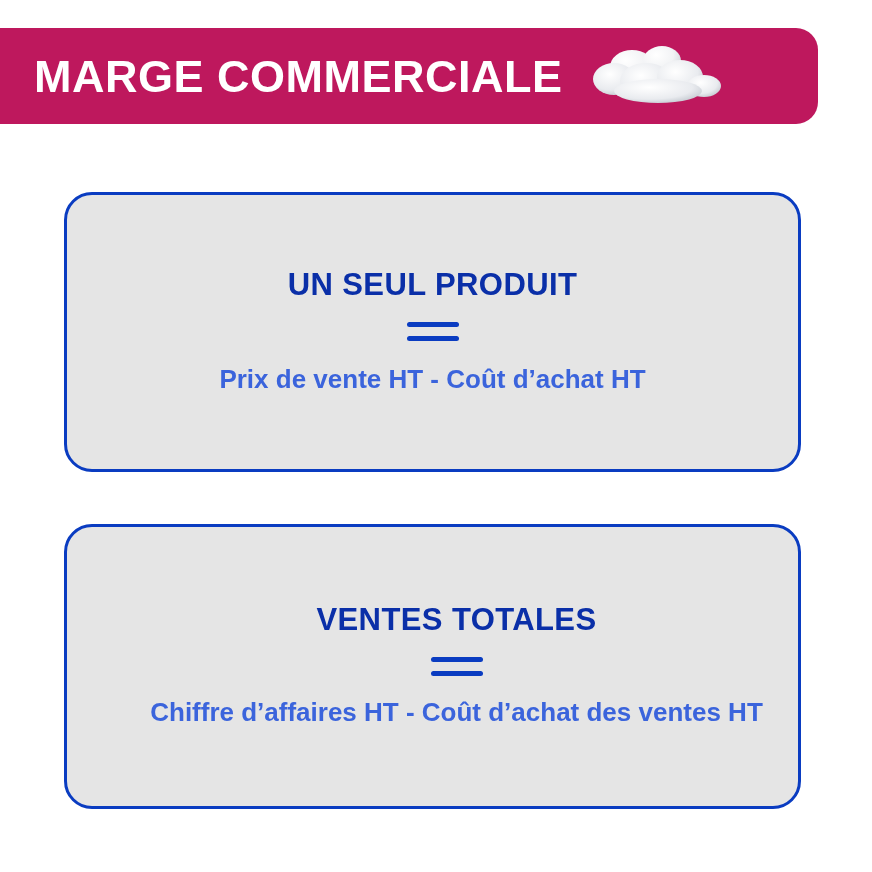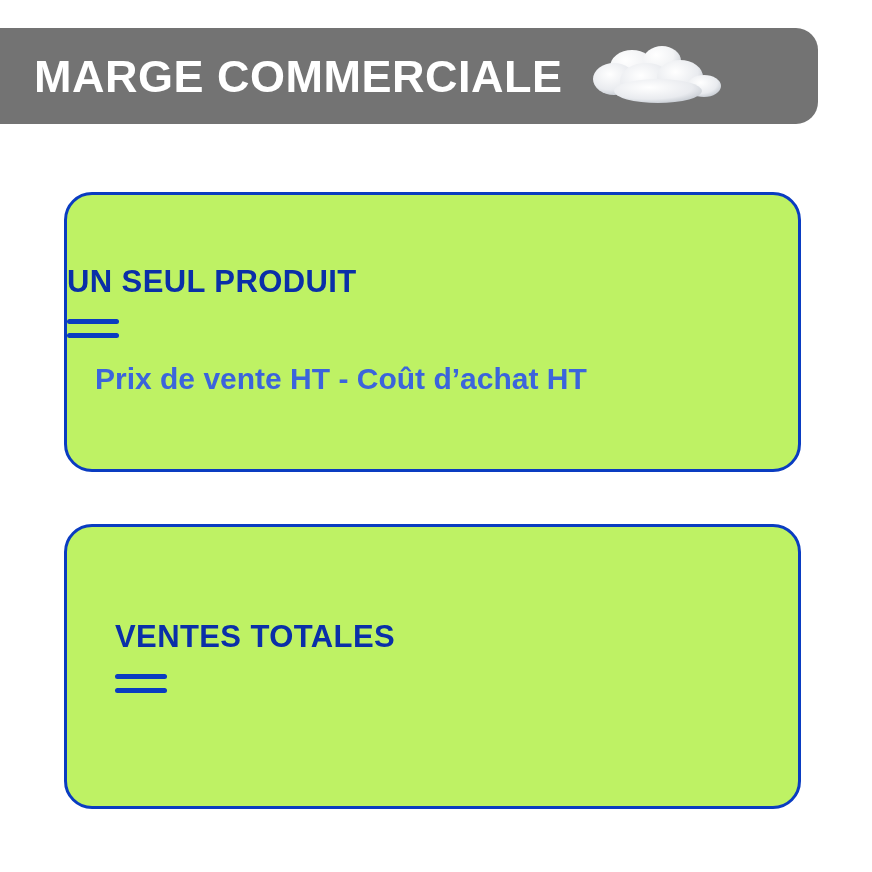--- a/index.html
+++ b/index.html
@@ -15,21 +15,21 @@
     position: relative;
   }
 
   
   .header-banner {
     position: absolute;
     left: 0;
     top: 28px;
     width: 818px;
     height: 96px;
-    background: #737373;
+    background: #be185d;
     border-top-right-radius: 22px;
     border-bottom-right-radius: 22px;
     display: flex;
     align-items: center;
     box-sizing: border-box;
     padding-left: 34px;
   }
   .header-title {
     color: #ffffff;
     font-size: 45px;
@@ -45,25 +45,25 @@
     justify-content: center;
   }
 
   
   .card {
     position: absolute;
     left: 64px;
     width: 737px;
     border: 3px solid #0A3CC1;
     border-radius: 28px;
-    background: #bef264;
+    background: #e5e5e5;
     box-sizing: border-box;
     display: flex;
     flex-direction: column;
-    align-items: flex-start;
+    align-items: center;
     justify-content: center;
   }
   .card-1 {
     top: 192px;
     height: 280px;
   }
   .card-2 {
     top: 524px;
     height: 285px;
     padding-left: 48px;
@@ -88,21 +88,21 @@
   .equals-sign span {
     display: block;
     height: 5px;
     background: #0A3CC1;
     border-radius: 3px;
     width: 100%;
   }
 
   .card-formula {
     color: #3B64DC;
-    font-size: 30px;
+    font-size: 26px;
     font-weight: bold;
     text-align: center;
     line-height: 1.28;
     padding: 0 28px;
     max-width: 660px;
   }
 
   .card-1 .equals-sign { margin-top: 20px; margin-bottom: 22px; }
   .card-2 .equals-sign { margin-top: 20px; margin-bottom: 20px; }
 </style>
@@ -144,13 +144,14 @@
   </div>
   <div class="card-formula">Prix de vente HT - Coût d’achat HT</div>
 </div>
 
 <div class="card card-2">
   <div class="card-title">VENTES TOTALES</div>
   <div class="equals-sign">
     <span></span>
       <span></span>
   </div>
+  <div class="card-formula">Chiffre d’affaires HT - Coût d’achat des ventes HT</div>
 </div>
 
 </body></html>

